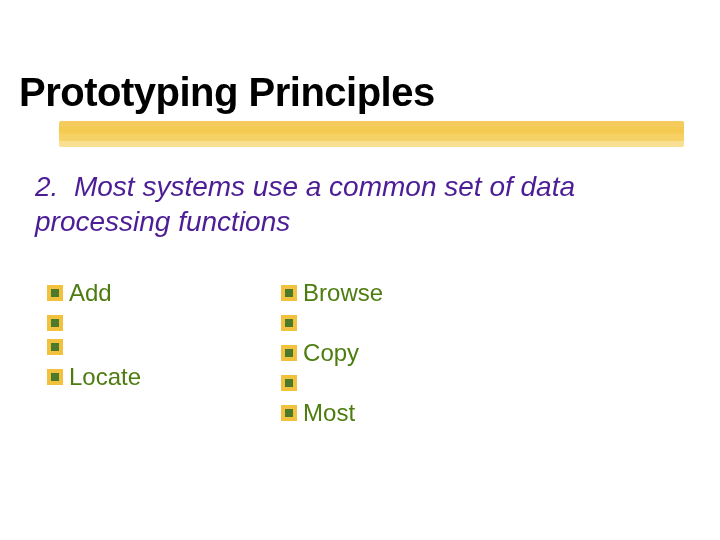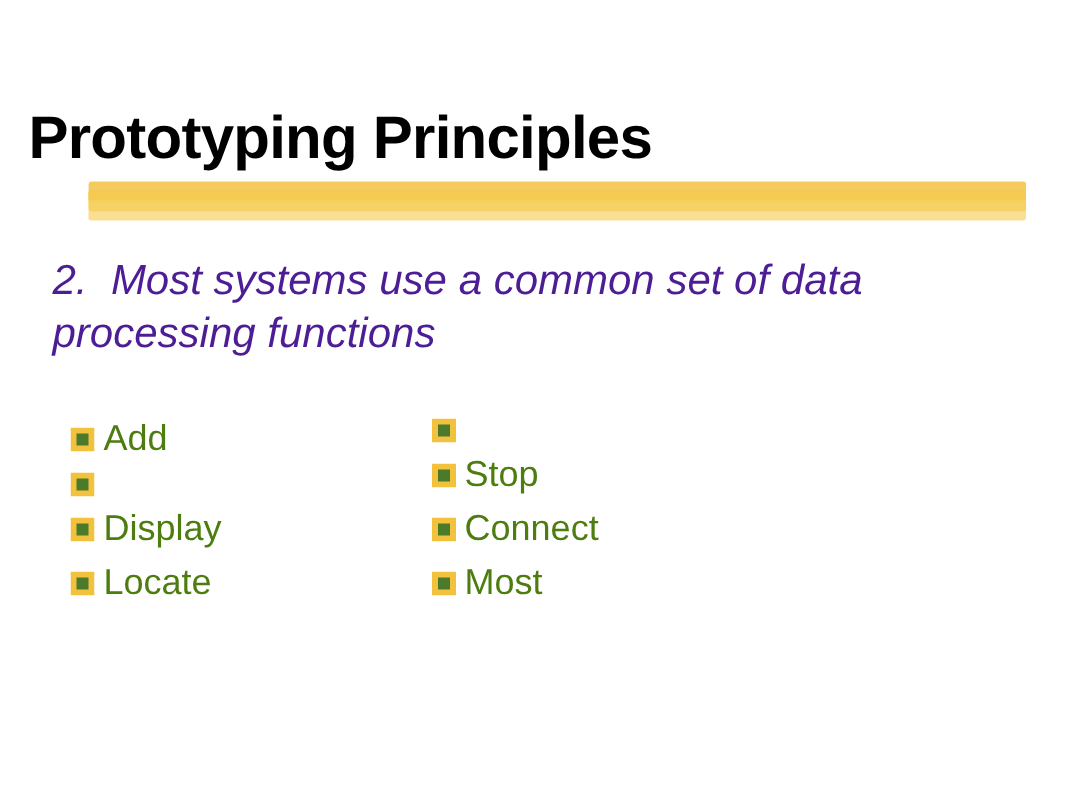--- a/index.html
+++ b/index.html
@@ -114,59 +114,66 @@
             </svg>
           </span>
       </div>
       <div class="item">
         <span class="bullet">
             <svg viewBox="0 0 16 16">
               <rect x="0" y="0" width="16" height="16" fill="#f2c23f"></rect>
               <rect x="4" y="4" width="8" height="8" fill="#4a7a2a"></rect>
             </svg>
           </span>
-        <span class="item-label">Display</span>
       </div>
       <div class="item">
         <span class="bullet">
             <svg viewBox="0 0 16 16">
               <rect x="0" y="0" width="16" height="16" fill="#f2c23f"></rect>
               <rect x="4" y="4" width="8" height="8" fill="#4a7a2a"></rect>
             </svg>
           </span>
         <span class="item-label">Locate</span>
       </div>
     </div>
 
     <div class="col">
       <div class="item">
         <span class="bullet">
             <svg viewBox="0 0 16 16">
               <rect x="0" y="0" width="16" height="16" fill="#f2c23f"></rect>
               <rect x="4" y="4" width="8" height="8" fill="#4a7a2a"></rect>
             </svg>
           </span>
+        <span class="item-label">Browse</span>
       </div>
       <div class="item">
         <span class="bullet">
             <svg viewBox="0 0 16 16">
               <rect x="0" y="0" width="16" height="16" fill="#f2c23f"></rect>
               <rect x="4" y="4" width="8" height="8" fill="#4a7a2a"></rect>
             </svg>
           </span>
-        <span class="item-label">Stop</span>
       </div>
       <div class="item">
         <span class="bullet">
             <svg viewBox="0 0 16 16">
               <rect x="0" y="0" width="16" height="16" fill="#f2c23f"></rect>
               <rect x="4" y="4" width="8" height="8" fill="#4a7a2a"></rect>
             </svg>
           </span>
-        <span class="item-label">Connect</span>
+        <span class="item-label">Copy</span>
+      </div>
+      <div class="item">
+        <span class="bullet">
+            <svg viewBox="0 0 16 16">
+              <rect x="0" y="0" width="16" height="16" fill="#f2c23f"></rect>
+              <rect x="4" y="4" width="8" height="8" fill="#4a7a2a"></rect>
+            </svg>
+          </span>
       </div>
       <div class="item">
         <span class="bullet">
             <svg viewBox="0 0 16 16">
               <rect x="0" y="0" width="16" height="16" fill="#f2c23f"></rect>
               <rect x="4" y="4" width="8" height="8" fill="#4a7a2a"></rect>
             </svg>
           </span>
         <span class="item-label">Most</span>
       </div>

